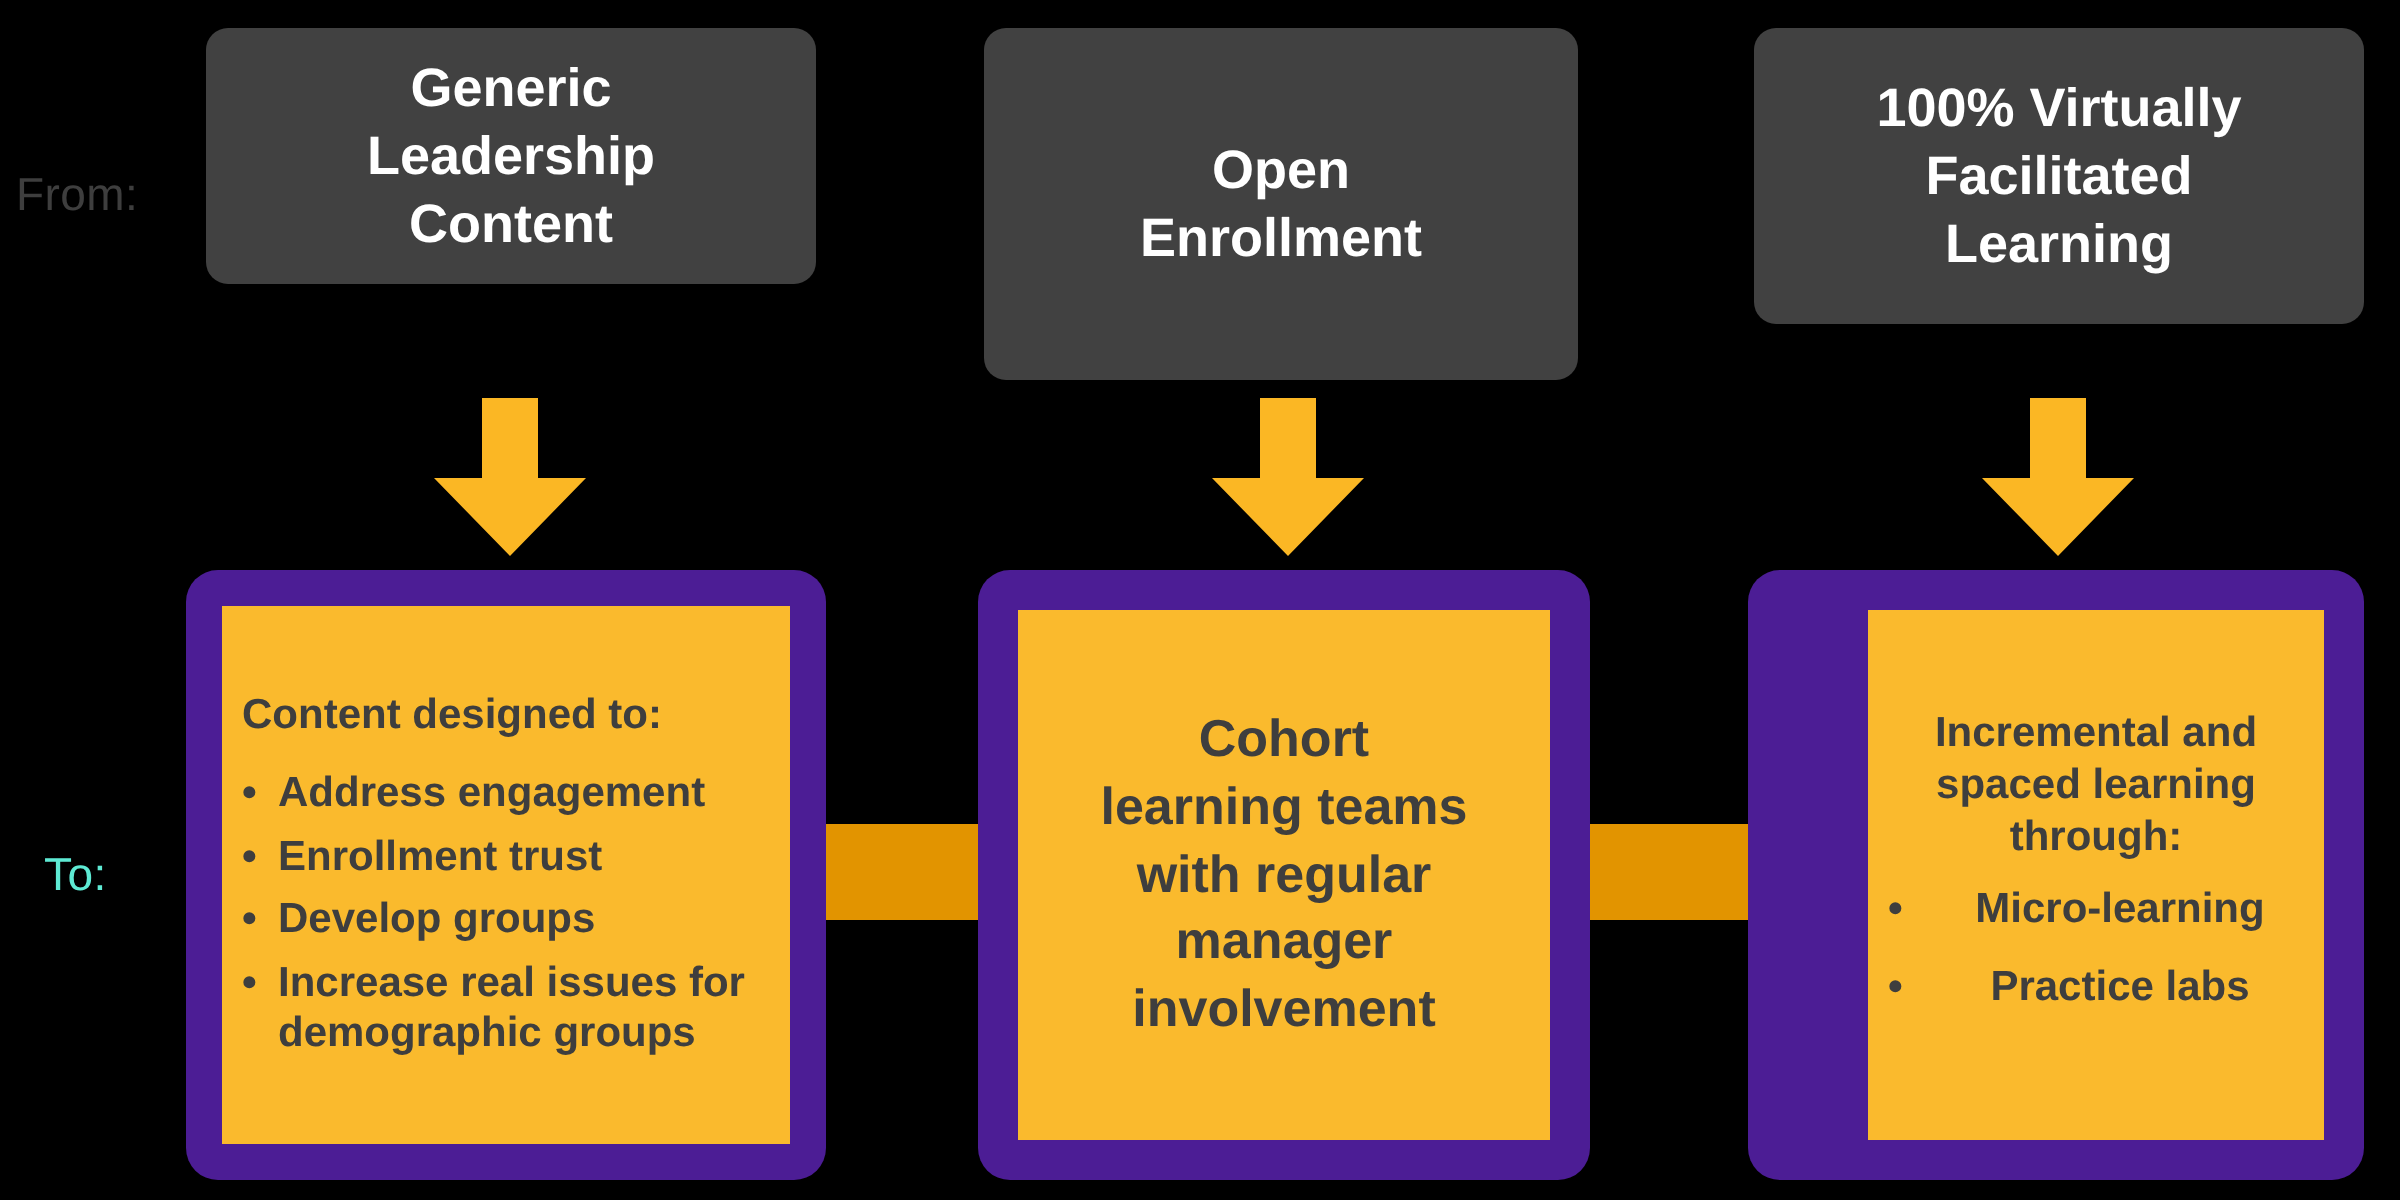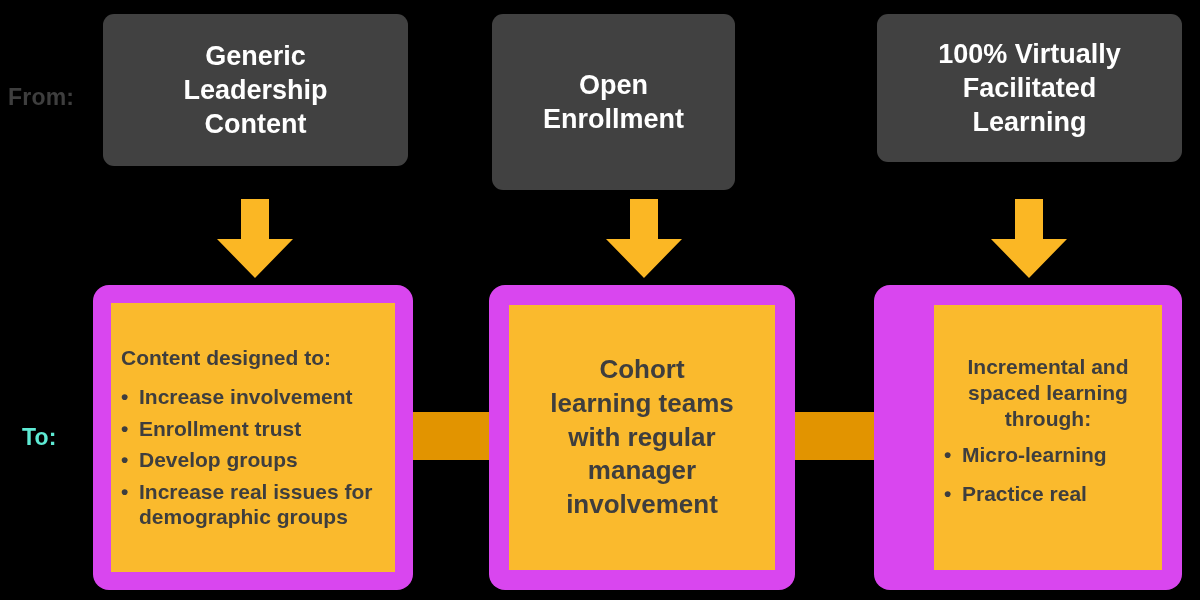--- a/index.html
+++ b/index.html
@@ -15,21 +15,21 @@
     position: relative;
     width: 1200px;
     height: 600px;
     background: #000000;
     overflow: hidden;
   }
 
   
   .row-label {
     position: absolute;
-    font-weight: bold;
+    font-weight: normal;
     font-size: 23px;
     letter-spacing: 0.2px;
     white-space: nowrap;
     line-height: 1;
   }
   #label-from {
     left: 8px;
     top: 86px;
     color: #3E3E3E;
   }
@@ -50,22 +50,22 @@
     text-align: center;
     box-sizing: border-box;
     padding: 6px 14px;
   }
   .from-box .from-text {
     color: #FFFFFF;
     font-weight: bold;
     font-size: 27px;
     line-height: 1.26;
   }
-  #from-box-1 { left: 103px;  top: 14px; width: 305px; height: 152px; }
-  #from-box-2 { left: 492px;  top: 14px; width: 243px; height: 176px; }
+  #from-box-1 { left: 103px;  top: 14px; width: 305px; height: 128px; }
+  #from-box-2 { left: 492px;  top: 14px; width: 297px; height: 176px; }
   #from-box-3 { left: 877px;  top: 14px; width: 305px; height: 148px; }
 
   
   .arrow {
     position: absolute;
     width: 80px;
     height: 80px;
     top: 199px;
   }
   #arrow-1 { left: 215px; }
@@ -78,21 +78,21 @@
     background: #E29400;
     height: 48px;
     top: 412px;
   }
   #connector-left  { left: 396px; width: 110px; }
   #connector-right { left: 781px; width: 110px; }
 
   
   .to-box {
     position: absolute;
-    background: #d946ef;          
+    background: #4c1d95;          
     border-radius: 16px;
     box-sizing: border-box;
     z-index: 2;
   }
   .to-inner {
     position: absolute;
     background: #FABA2D;          
     box-sizing: border-box;
     display: flex;
     flex-direction: column;
@@ -148,20 +148,21 @@
   }
   ul.to-bullets li:last-child { margin-bottom: 0; }
   ul.to-bullets li::before {
     content: "\2022";
     position: absolute;
     left: 2px;
     top: 0;
   }
   #to-box-3 ul.to-bullets {
     padding-left: 8px;
+    text-align: center;
   }
   #to-box-3 ul.to-bullets li {
     margin-bottom: 14px;
   }
 </style>
 </head>
 <body>
 
 <div id="stage">
 
@@ -188,37 +189,37 @@
     <polygon points="26,0 54,0 54,40 78,40 40,79 2,40 26,40" fill="#FBB724"></polygon>
   </svg>
 
   <div id="connector-left" class="connector"></div>
   <div id="connector-right" class="connector"></div>
 
   <div id="to-box-1" class="to-box">
     <div class="to-inner">
       <div class="to-heading">Content designed to:</div>
       <ul class="to-bullets">
-          <li>Increase involvement</li>
+          <li>Address engagement</li>
           <li>Enrollment trust</li>
           <li>Develop groups</li>
           <li>Increase real issues for demographic groups</li>
         </ul>
     </div>
   </div>
 
   <div id="to-box-2" class="to-box">
     <div class="to-inner">
       <div class="to-center-text">Cohort<br>learning teams<br>with regular<br>manager<br>involvement</div>
     </div>
   </div>
 
   <div id="to-box-3" class="to-box">
     <div class="to-inner">
       <div class="to-heading">Incremental and spaced learning through:</div>
       <ul class="to-bullets">
           <li>Micro-learning</li>
-          <li>Practice real</li>
+          <li>Practice labs</li>
         </ul>
     </div>
   </div>
 
 </div>
 
 </body></html>

